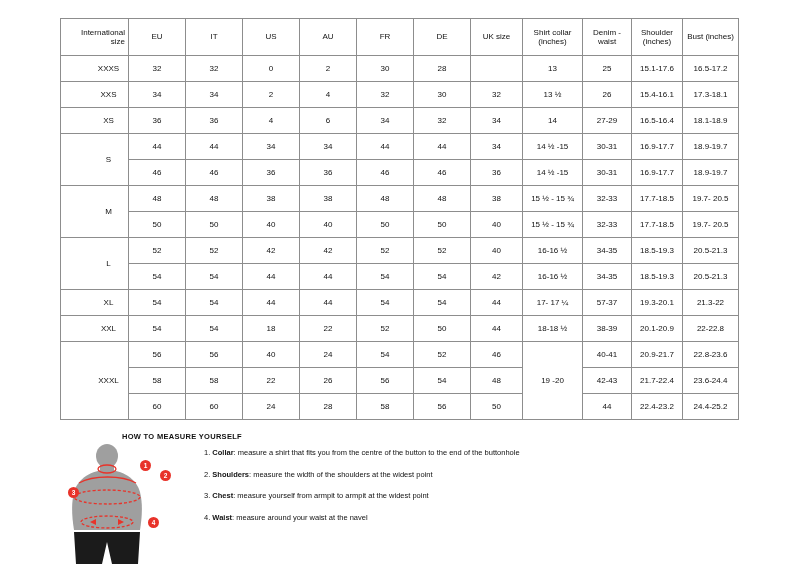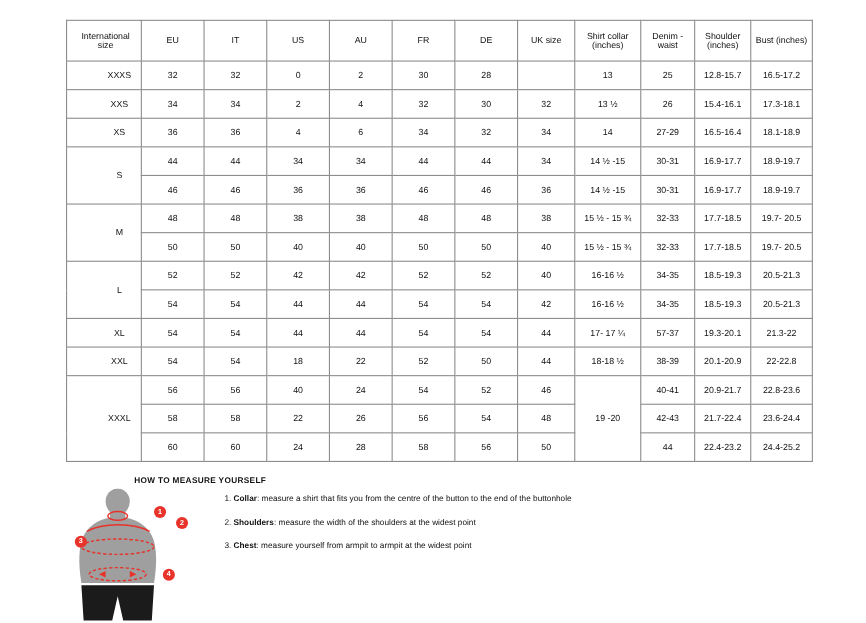--- a/index.html
+++ b/index.html
@@ -39,21 +39,21 @@
     height: 25px;
     color: #111;
     line-height: 1.15;
   }
   table.size-table th {
     height: 36px;
     font-size: 8px;
     padding: 0 3px;
   }
   table.size-table th.left-head {
-    text-align: center;
+    text-align: right;
     padding-left: 6px;
   }
   table.size-table td.sizelabel {
     font-size: 8px;
     padding-left: 28px;
   }
   col.c0 { width: 68px; }
   col.c1 { width: 57px; }
   col.c2 { width: 57px; }
   col.c3 { width: 57px; }
@@ -152,21 +152,21 @@
           <td class="sizelabel" rowspan="1">XXXS</td>
           <td>32</td>
           <td>32</td>
           <td>0</td>
           <td>2</td>
           <td>30</td>
           <td>28</td>
           <td></td>
           <td>13</td>
           <td>25</td>
-          <td>12.8-15.7</td>
+          <td>15.1-17.6</td>
           <td>16.5-17.2</td>
         </tr>
         <tr>
           <td class="sizelabel" rowspan="1">XXS</td>
           <td>34</td>
           <td>34</td>
           <td>2</td>
           <td>4</td>
           <td>32</td>
           <td>30</td>
@@ -367,15 +367,16 @@
     <div class="marker" style="left:80px; top:16px;">1</div>
     <div class="marker" style="left:100px; top:26px;">2</div>
     <div class="marker" style="left:8px; top:43px;">3</div>
     <div class="marker" style="left:88px; top:73px;">4</div>
   </div>
 
   <div class="instructions" id="instructions">
       <div class="line"><span>1. </span><b>Collar</b><span>: measure a shirt that fits you from the centre of the button to the end of the buttonhole</span></div>
       <div class="line"><span>2. </span><b>Shoulders</b><span>: measure the width of the shoulders at the widest point</span></div>
       <div class="line"><span>3. </span><b>Chest</b><span>: measure yourself from armpit to armpit at the widest point</span></div>
+      <div class="line"><span>4. </span><b>Waist</b><span>: measure around your waist at the navel</span></div>
     </div>
 
 </div>
 
 </body></html>

